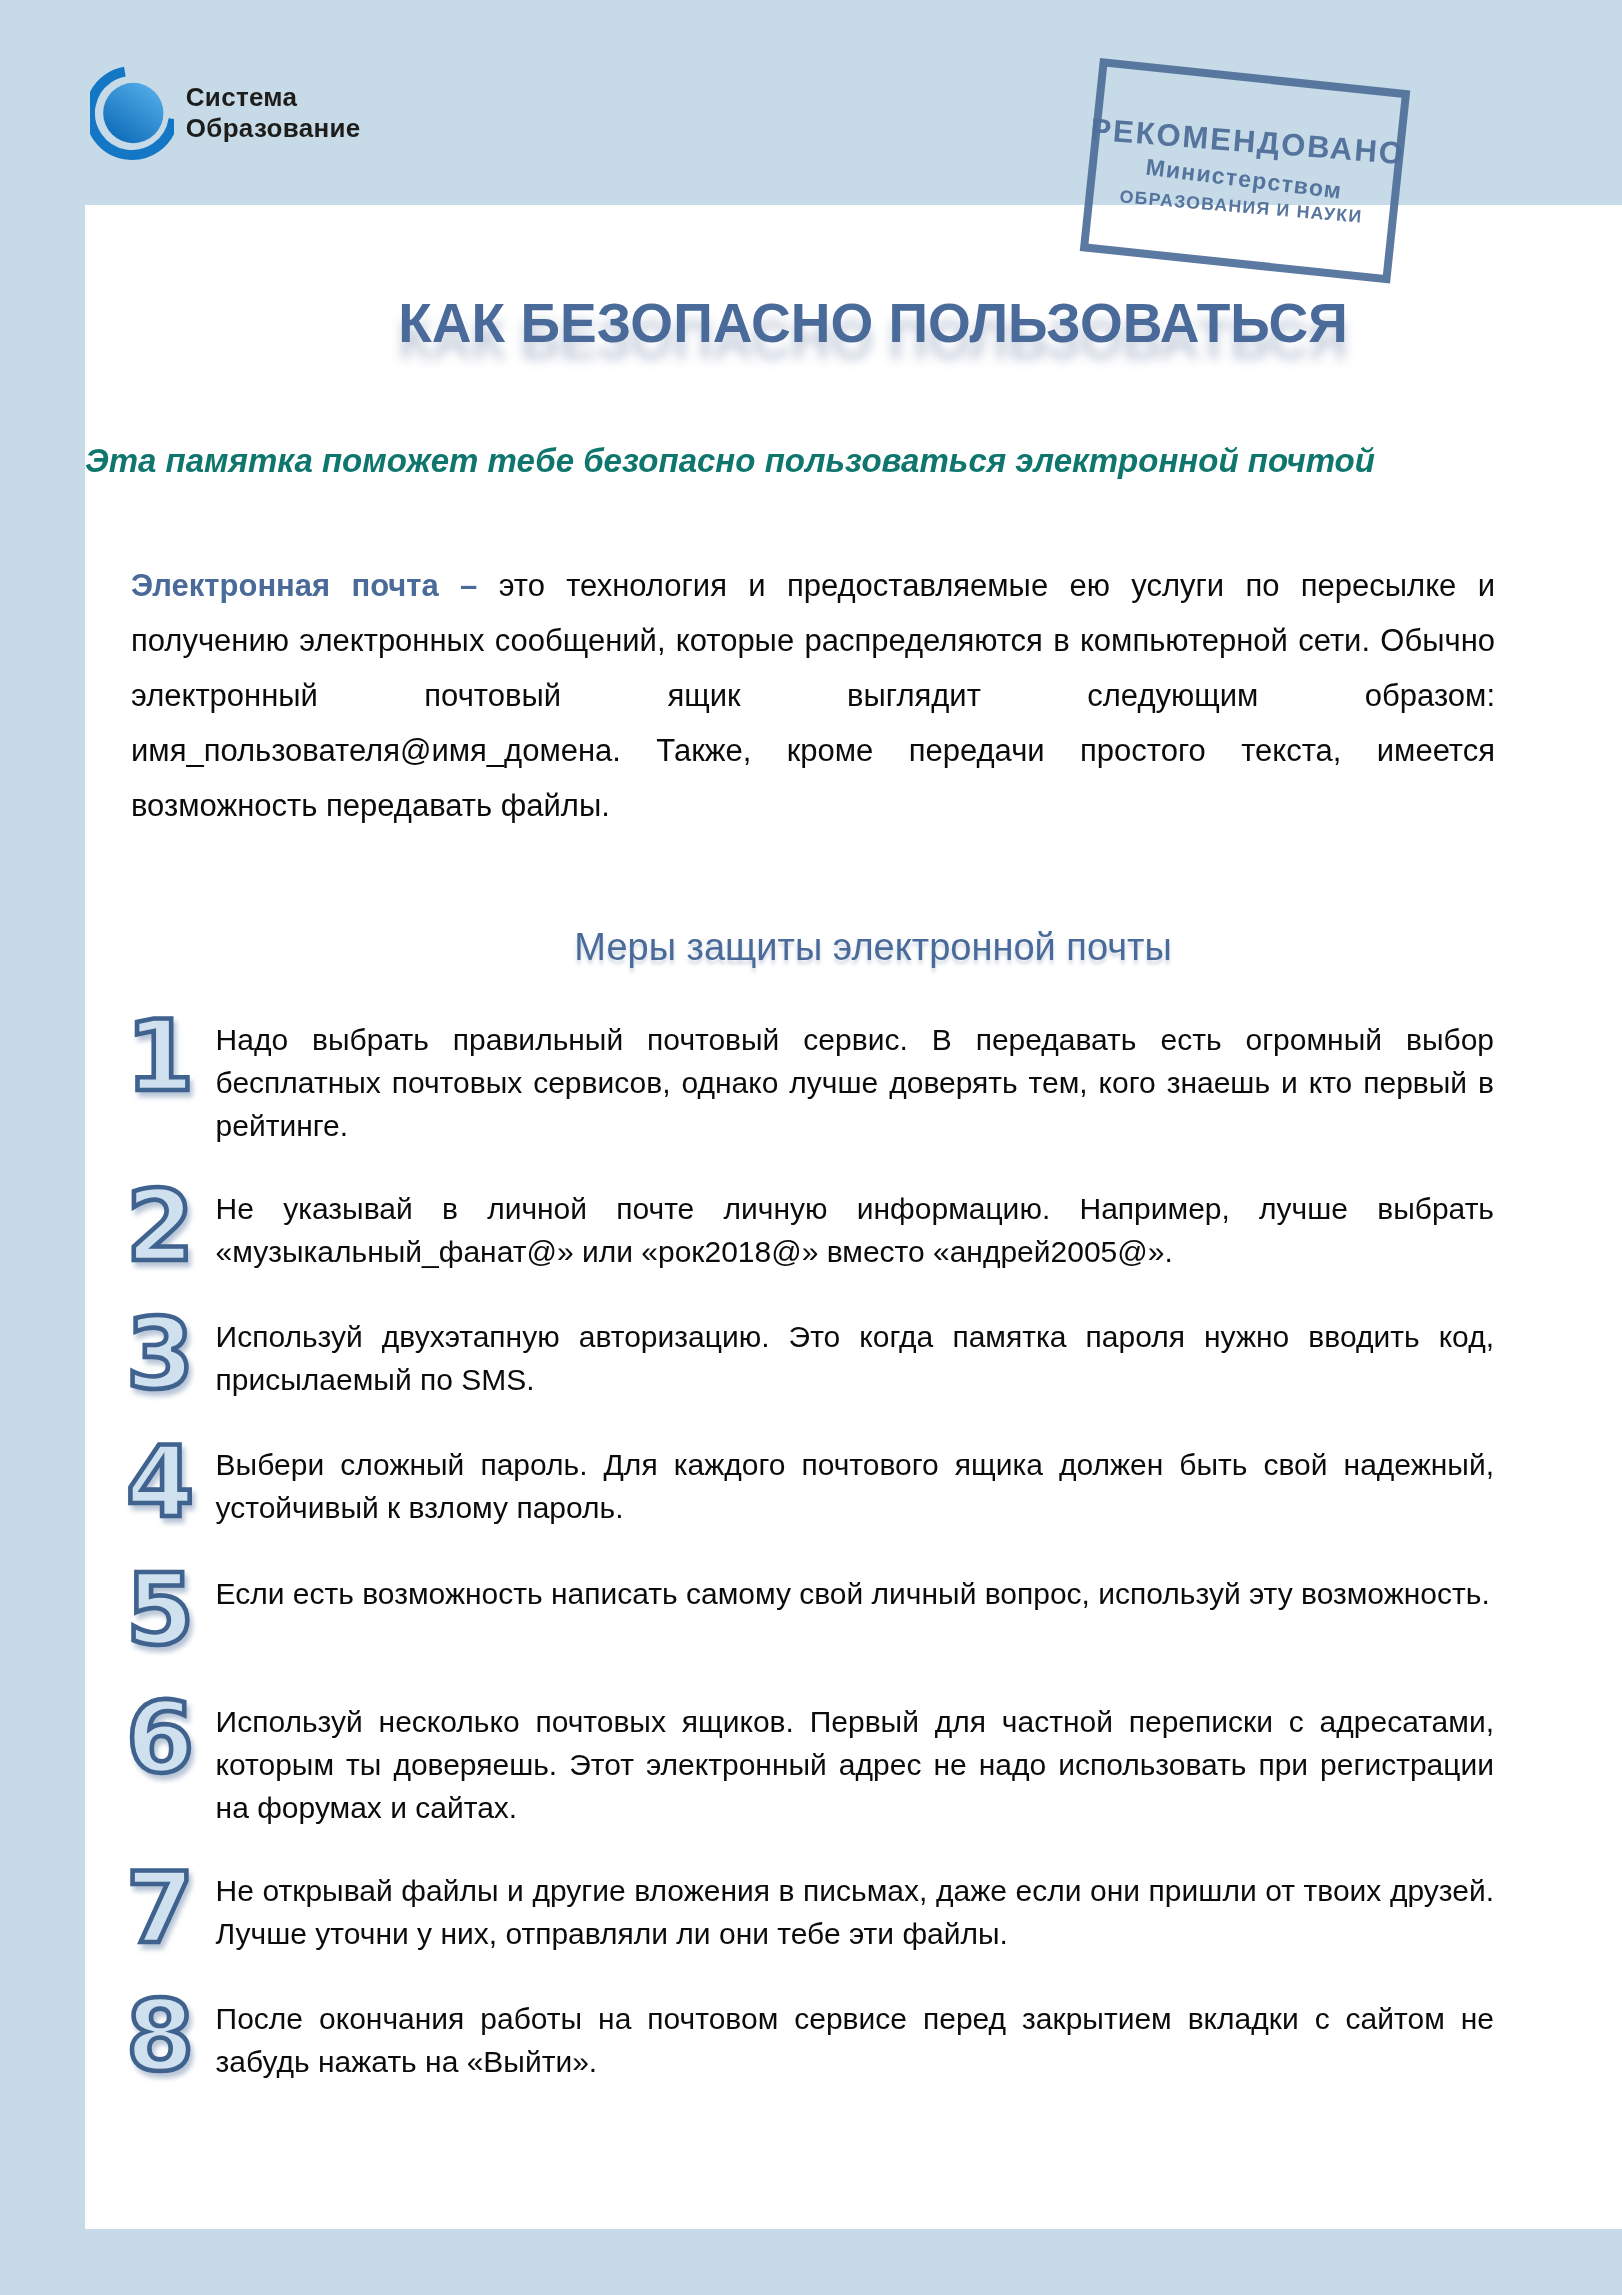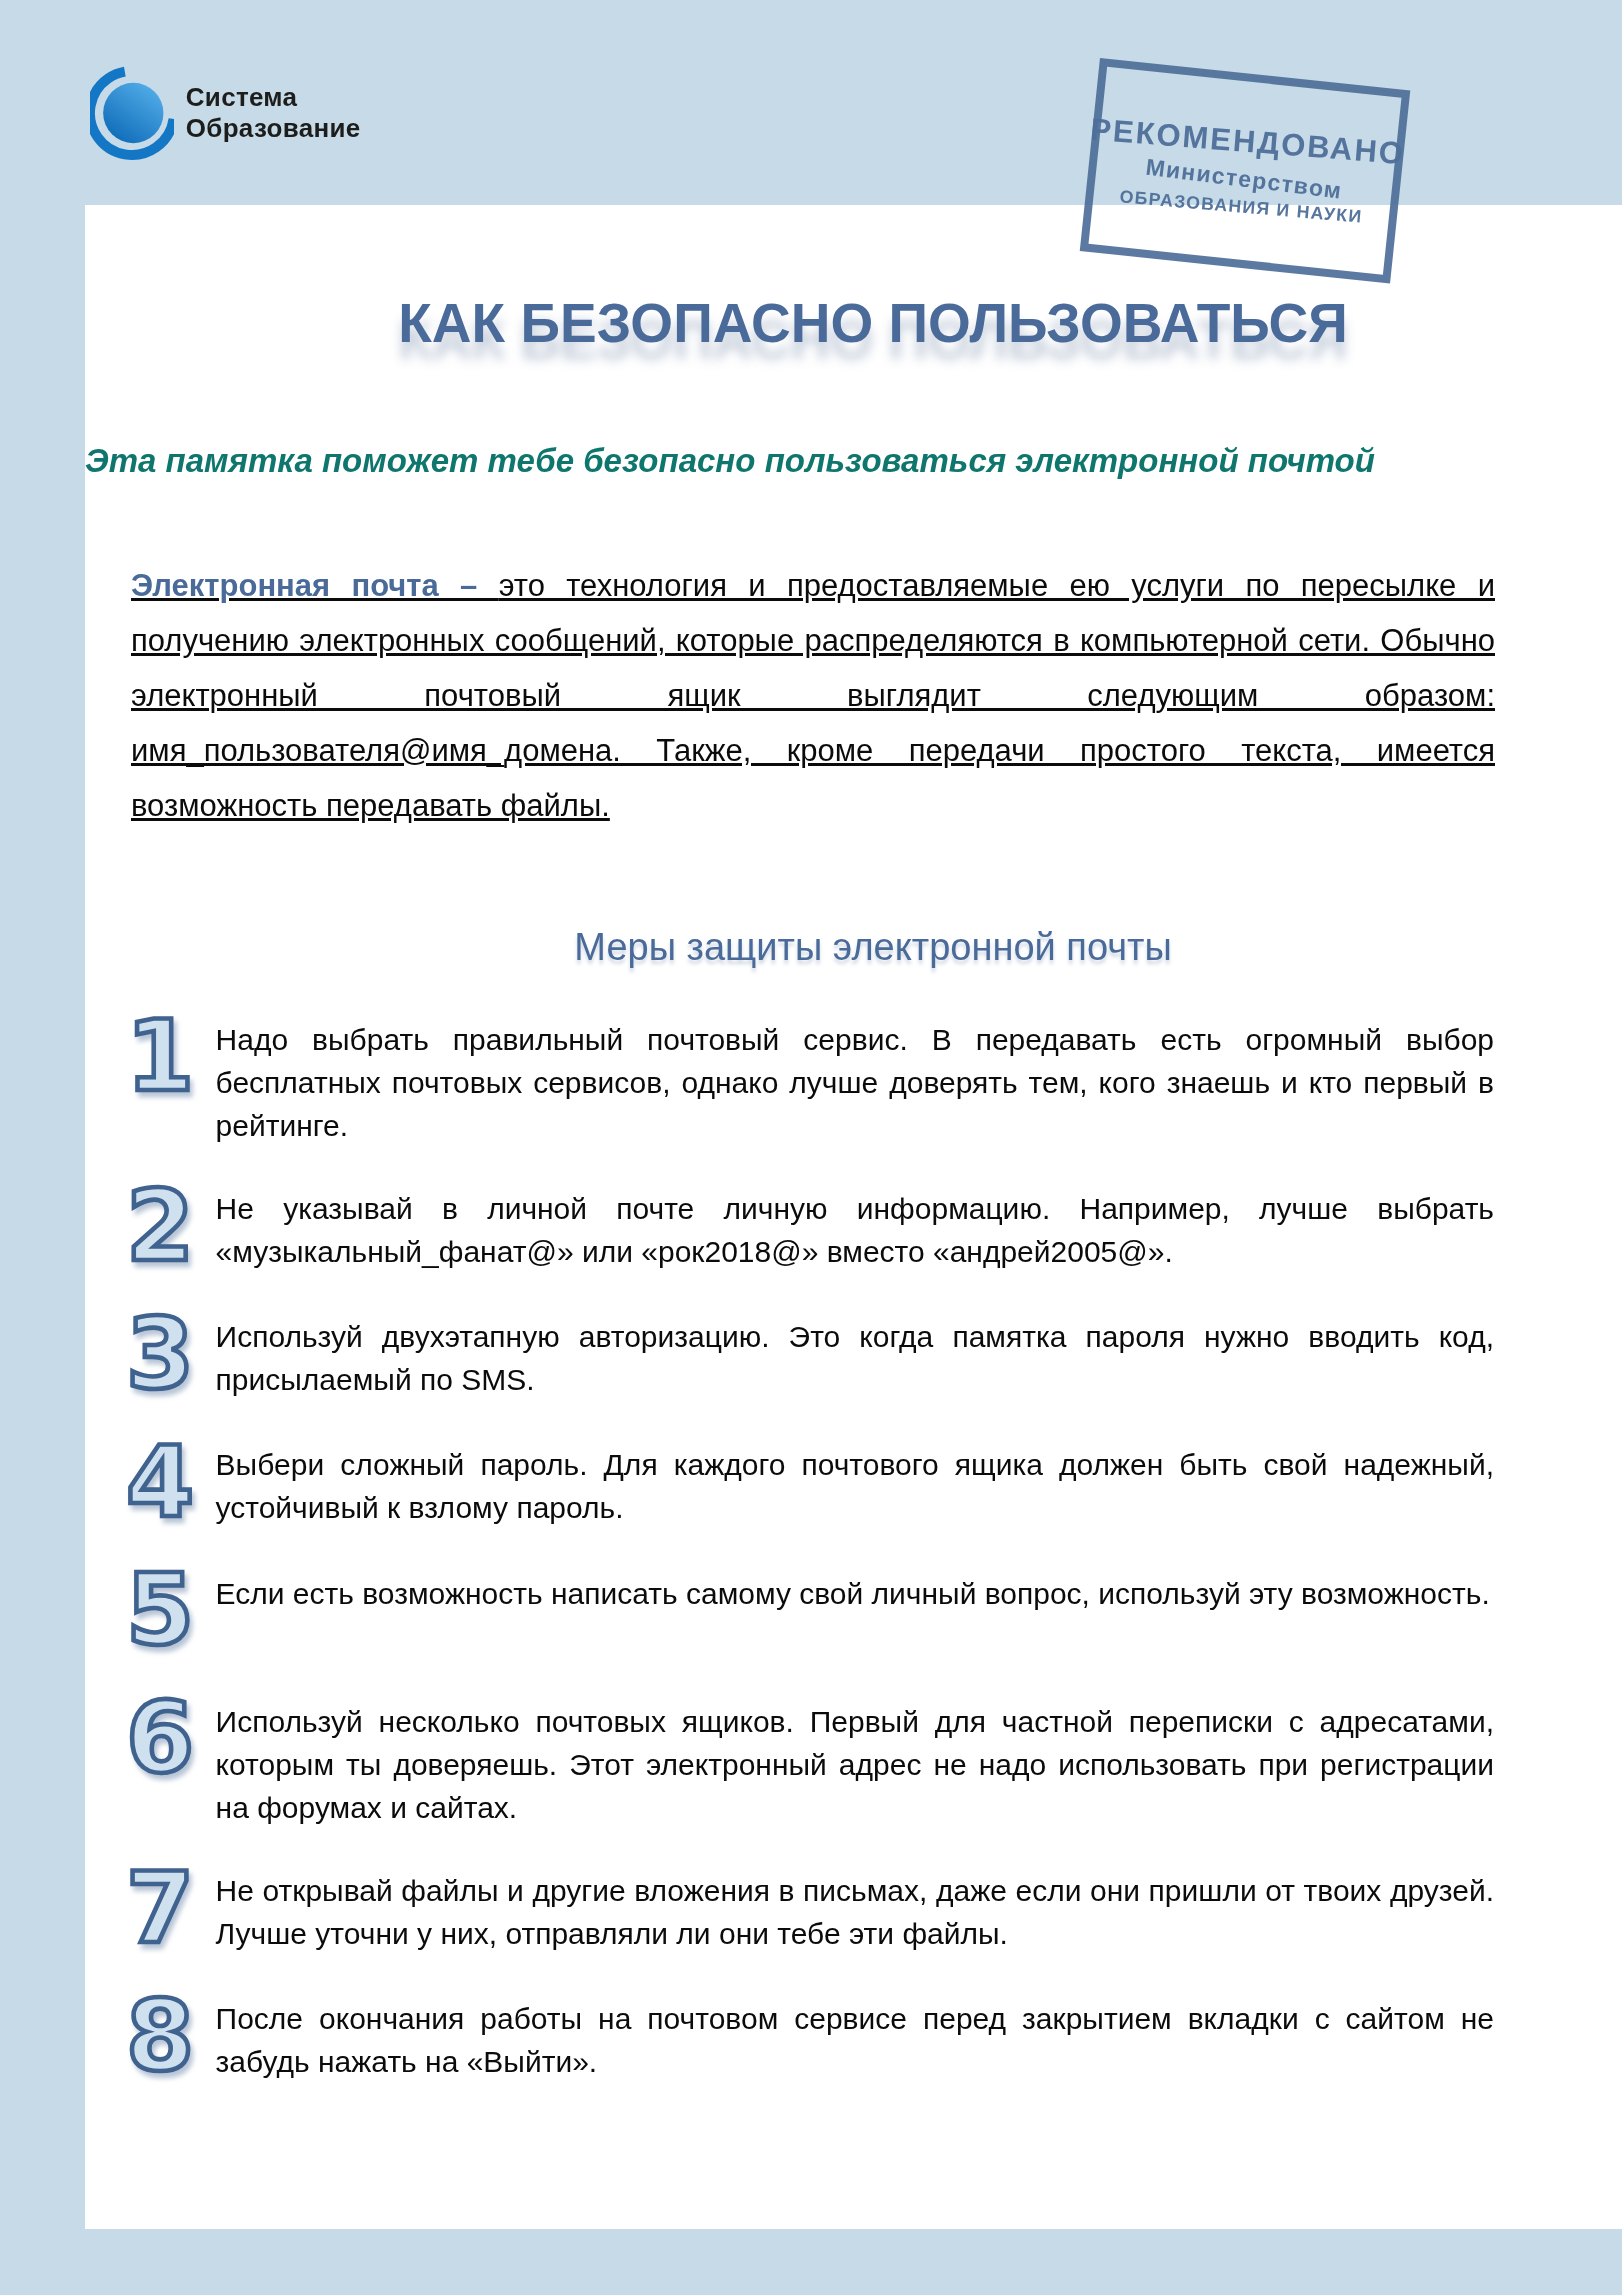--- a/index.html
+++ b/index.html
@@ -51,21 +51,20 @@
   .subtitle{
     position:absolute;top:237px;left:0;right:0;
     text-align:left;
     font-size:33px;font-style:italic;font-weight:bold;
     color:#0f766e;
   }
   .lead{
     position:absolute;top:353px;left:46px;width:1364px;
     font-size:31px;line-height:55px;
     text-align:justify;
-    text-decoration:underline;
   }
   .lead .lead-in{color:#4a6b99;font-weight:bold;}
   .section-title{
     position:absolute;top:721px;left:0;right:0;
     text-align:center;
     font-size:38px;font-weight:normal;color:#4a6b99;
     text-shadow:0 3.9px 3.9px rgba(96,121,158,.30);
   }
   
   .steps{

